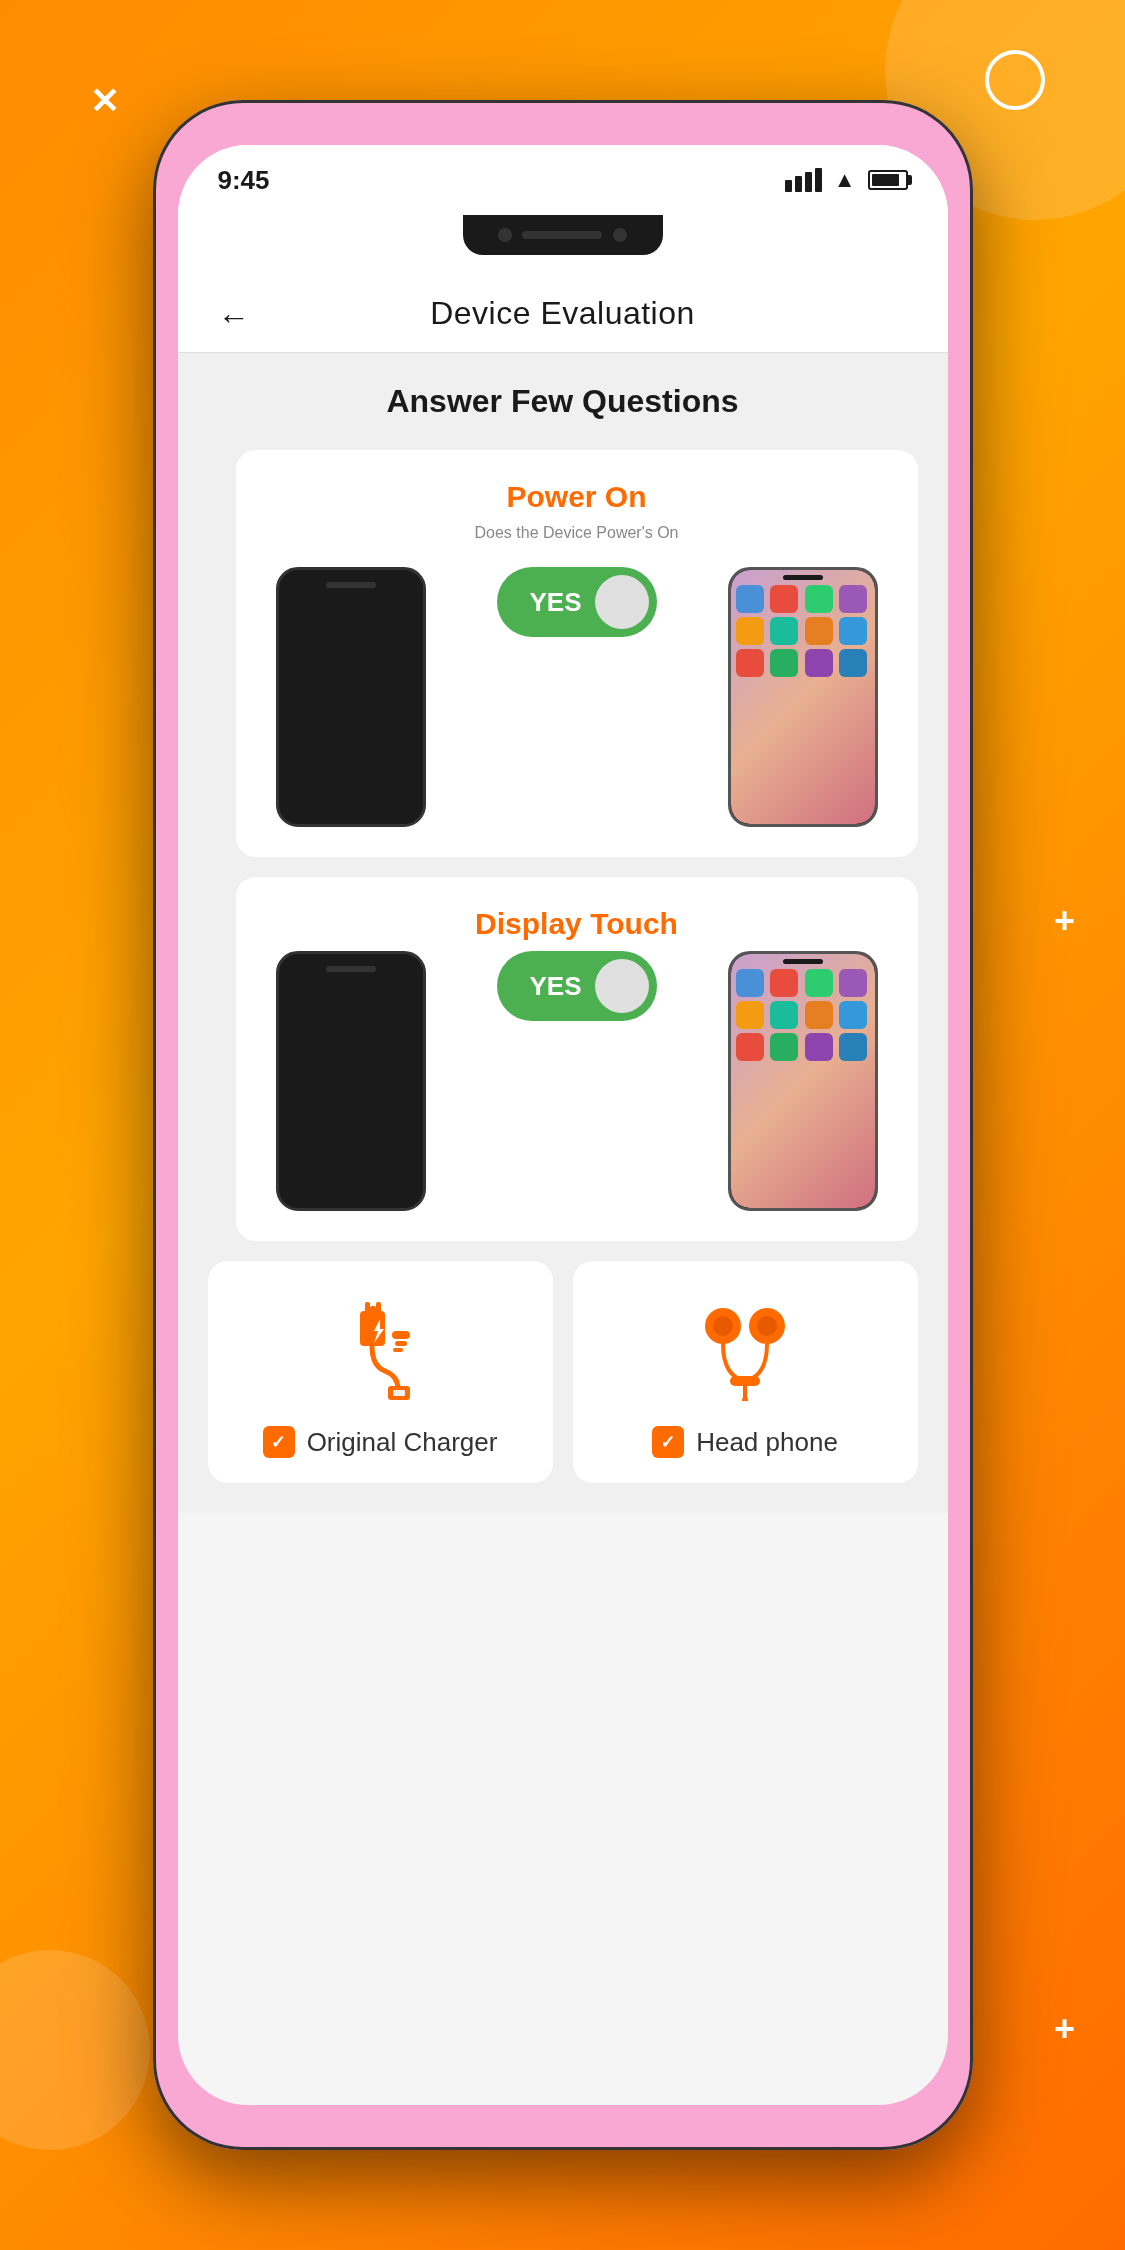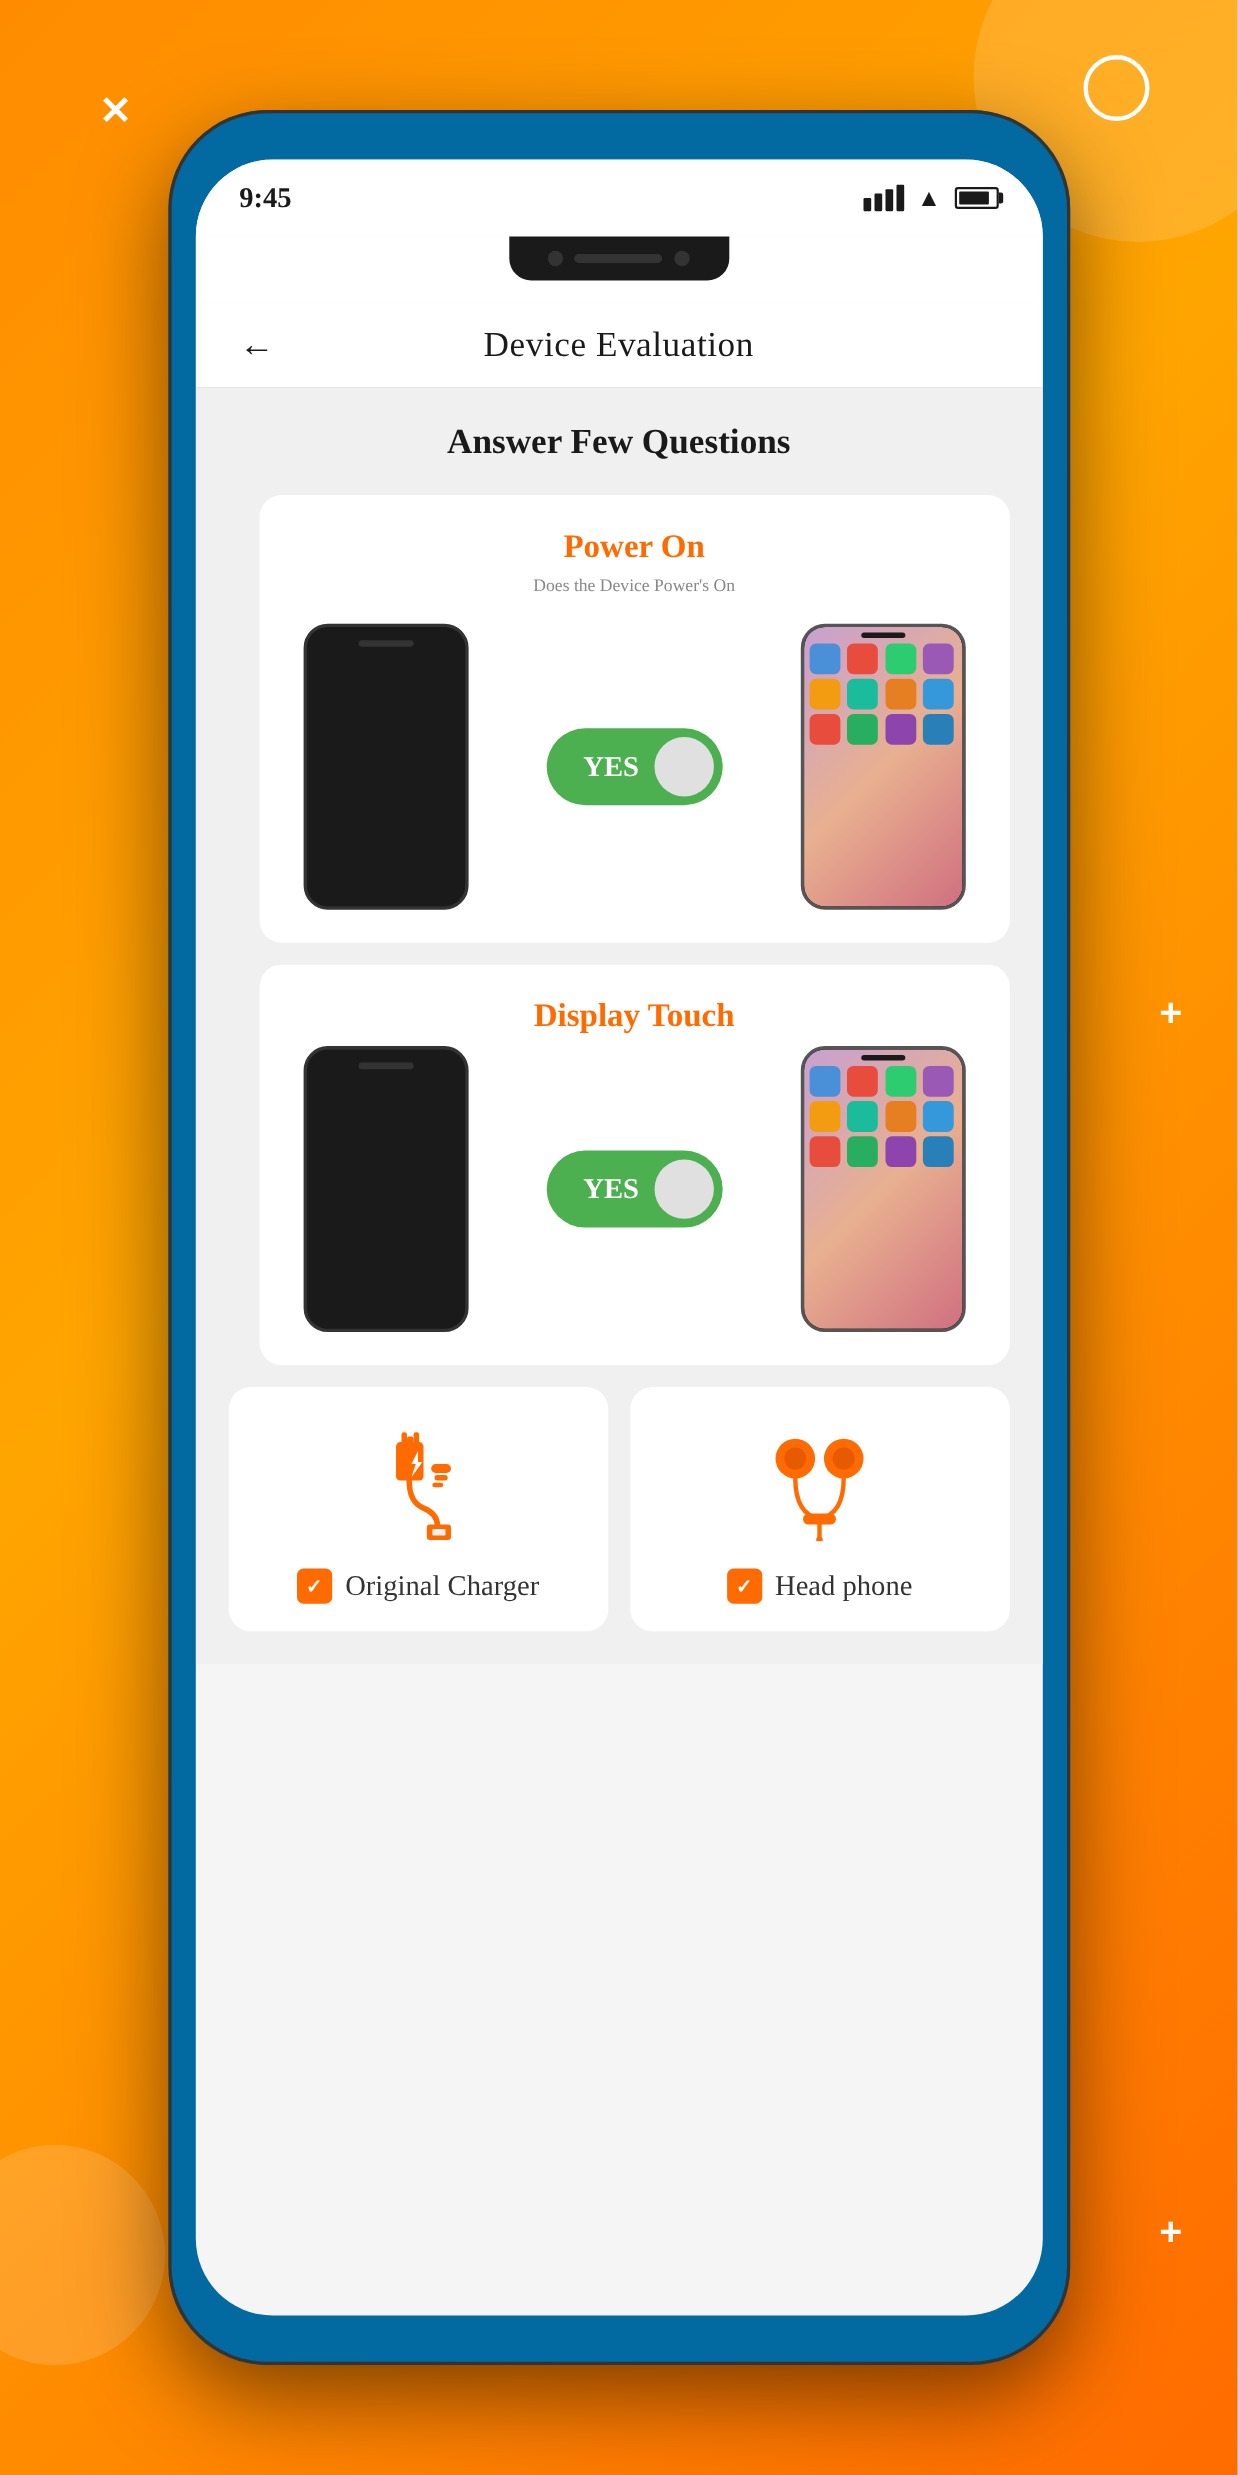--- a/index.html
+++ b/index.html
@@ -25,28 +25,27 @@
     .bg-circle-2 { width: 200px; height: 200px; bottom: 100px; left: -50px; }
     .cross-icon { position: absolute; top: 80px; left: 90px; color: white; font-size: 36px; font-weight: bold; }
     .circle-outline { position: absolute; top: 50px; right: 80px; width: 60px; height: 60px; border: 4px solid white; border-radius: 50%; }
     .plus-icon-1 { position: absolute; right: 50px; top: 900px; color: white; font-size: 36px; font-weight: bold; }
     .plus-icon-2 { position: absolute; right: 50px; bottom: 200px; color: white; font-size: 36px; font-weight: bold; }
 
     
     .phone-frame {
       width: 820px;
       height: 2050px;
-      background: #0369a1;
+      background: #f9a8d4;
       border-radius: 90px;
       position: relative;
       box-shadow: 0 30px 80px rgba(0,0,0,0.5), inset 0 0 0 3px #333;
       display: flex;
       align-items: center;
       justify-content: center;
-      font-family: Liberation Serif, serif;
     }
     .phone-screen {
       width: 770px;
       height: 1960px;
       background: #f5f5f5;
       border-radius: 70px;
       overflow: hidden;
       position: relative;
     }
 
@@ -166,21 +165,21 @@
 
     .question-desc {
       font-size: 16px;
       color: #888;
       text-align: center;
       margin-bottom: 25px;
     }
 
     .toggle-row {
       display: flex;
-      align-items: center;
+      align-items: flex-start;
       justify-content: space-between;
       padding: 0 20px;
     }
 
     .phone-mockup-off {
       width: 150px;
       height: 260px;
       background: #1a1a1a;
       border-radius: 22px;
       border: 3px solid #333;

